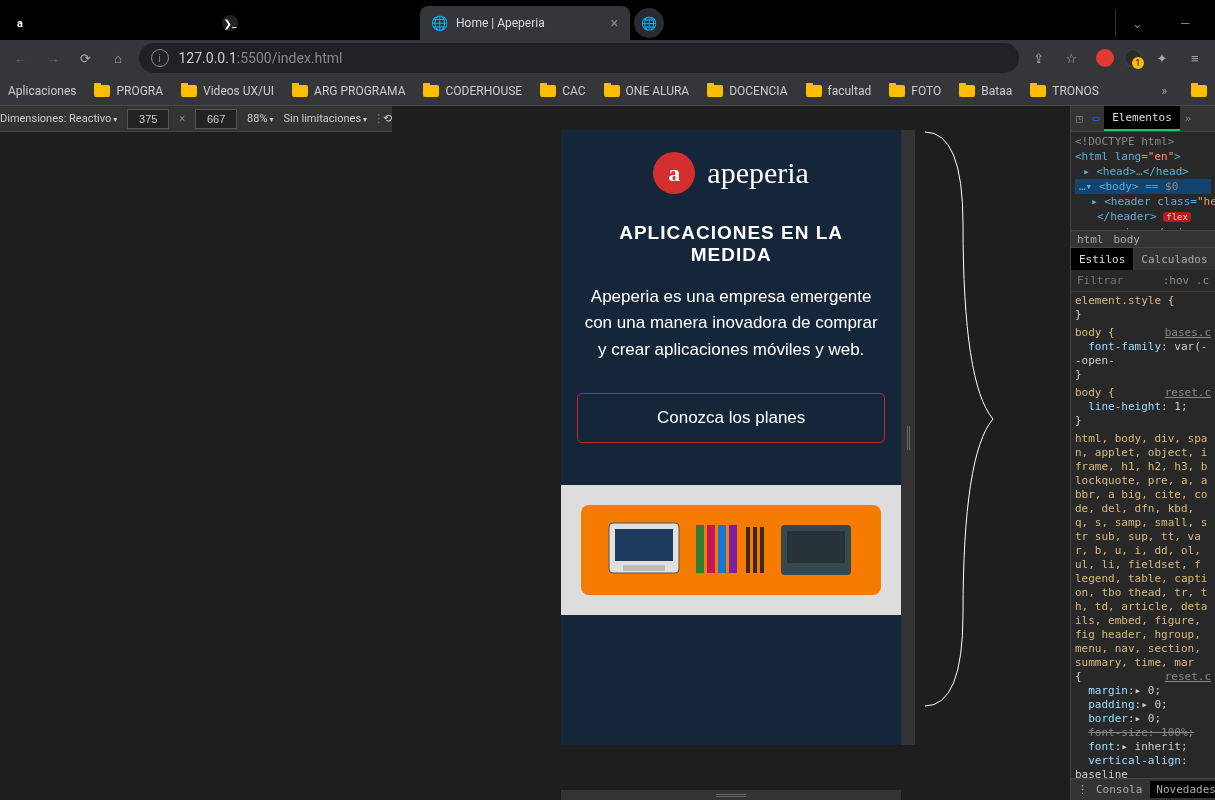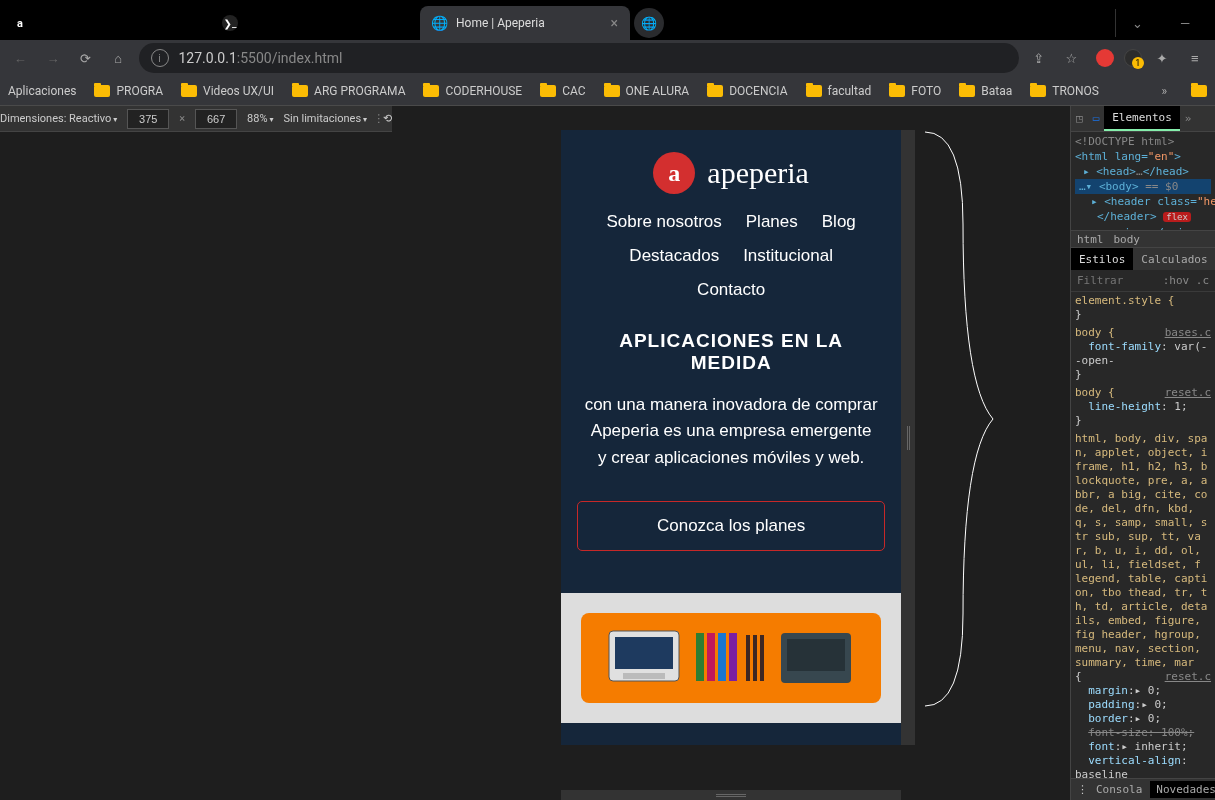--- a/index.html
+++ b/index.html
@@ -70,21 +70,21 @@
 .side-handle.right { left:calc(50% + 170px); }
 .side-handle .gripv { width:3px; height:24px; border-left:1px solid #666; border-right:1px solid #666; }
 
 
 .hl-overlay { position:absolute; left:calc(50% + 184px); top:18px; width:88px; height:590px; pointer-events:none; }
 
 
 .devtools { width:145px; background:#282828; display:flex; flex-direction:column; font-size:11px; font-family:Menlo,Consolas,monospace; border-left:1px solid #444; }
 .dt-tabs { height:26px; background:#333; display:flex; align-items:center; border-bottom:1px solid #444; }
 .dt-tabs .t { padding:0 8px; height:100%; display:flex; align-items:center; color:#aaa; }
-.dt-tabs .t.active { background:#000; color:#ddd; border-bottom:2px solid #86efac; }
+.dt-tabs .t.active { background:#000; color:#ddd; border-bottom:2px solid #22c55e; }
 .dt-tabs .ic { padding:0 5px; color:#888; }
 .dom { padding:2px 4px; color:#5db0d7; overflow:hidden; height:98px; }
 .dom .ln { white-space:nowrap; line-height:15px; }
 .dom .gray { color:#888; }
 .dom .str { color:#f29766; }
 .dom .sel { background:#13436f; }
 .dom .pill { background:#b91c1c; color:#ccc; border-radius:3px; padding:0 3px; font-size:9px; }
 .crumbs { height:18px; background:#333; padding:0 6px; display:flex; align-items:center; gap:10px; color:#aaa; border-top:1px solid #444; border-bottom:1px solid #444; }
 .style-tabs { height:22px; background:#333; display:flex; align-items:center; }
 .style-tabs .t { padding:0 8px; color:#aaa; height:100%; display:flex; align-items:center; }
@@ -214,35 +214,27 @@
       <span class="rotate">⟲</span>
       <span class="menu-dots">⋮</span>
     </div>
 
     <div class="vp-canvas">
       <div class="phone">
         <div class="logo-row">
           <div class="logo-badge">a</div>
           <div class="logo-text">apeperia</div>
         </div>
-        <div class="nav">
-          <span>Sobre nosotros</span>
-          <span>Planes</span>
-          <span>Blog</span>
-          <span>Destacados</span>
-          <span>Institucional</span>
-          <span>Contacto</span>
-        </div>
         <div class="hero-title">
           <div>APLICACIONES EN LA</div>
             <div>MEDIDA</div>
         </div>
         <div class="hero-sub">
-          <div>con una manera inovadora de comprar</div>
-            <div>Apeperia es una empresa emergente</div>
+          <div>Apeperia es una empresa emergente</div>
+            <div>con una manera inovadora de comprar</div>
             <div>y crear aplicaciones móviles y web.</div>
         </div>
         <div class="cta">Conozca los planes</div>
         <div class="illus">
           <div class="illus-inner">
             <svg width="260" height="70" viewBox="0 0 260 70">
               <rect x="8" y="8" width="70" height="50" rx="4" fill="#e0e0e0" stroke="#555"></rect>
               <rect x="14" y="14" width="58" height="32" fill="#1e3a5f"></rect>
               <rect x="22" y="50" width="42" height="6" fill="#bbb"></rect>
               <rect x="95" y="10" width="8" height="48" fill="#2e7d32"></rect>

